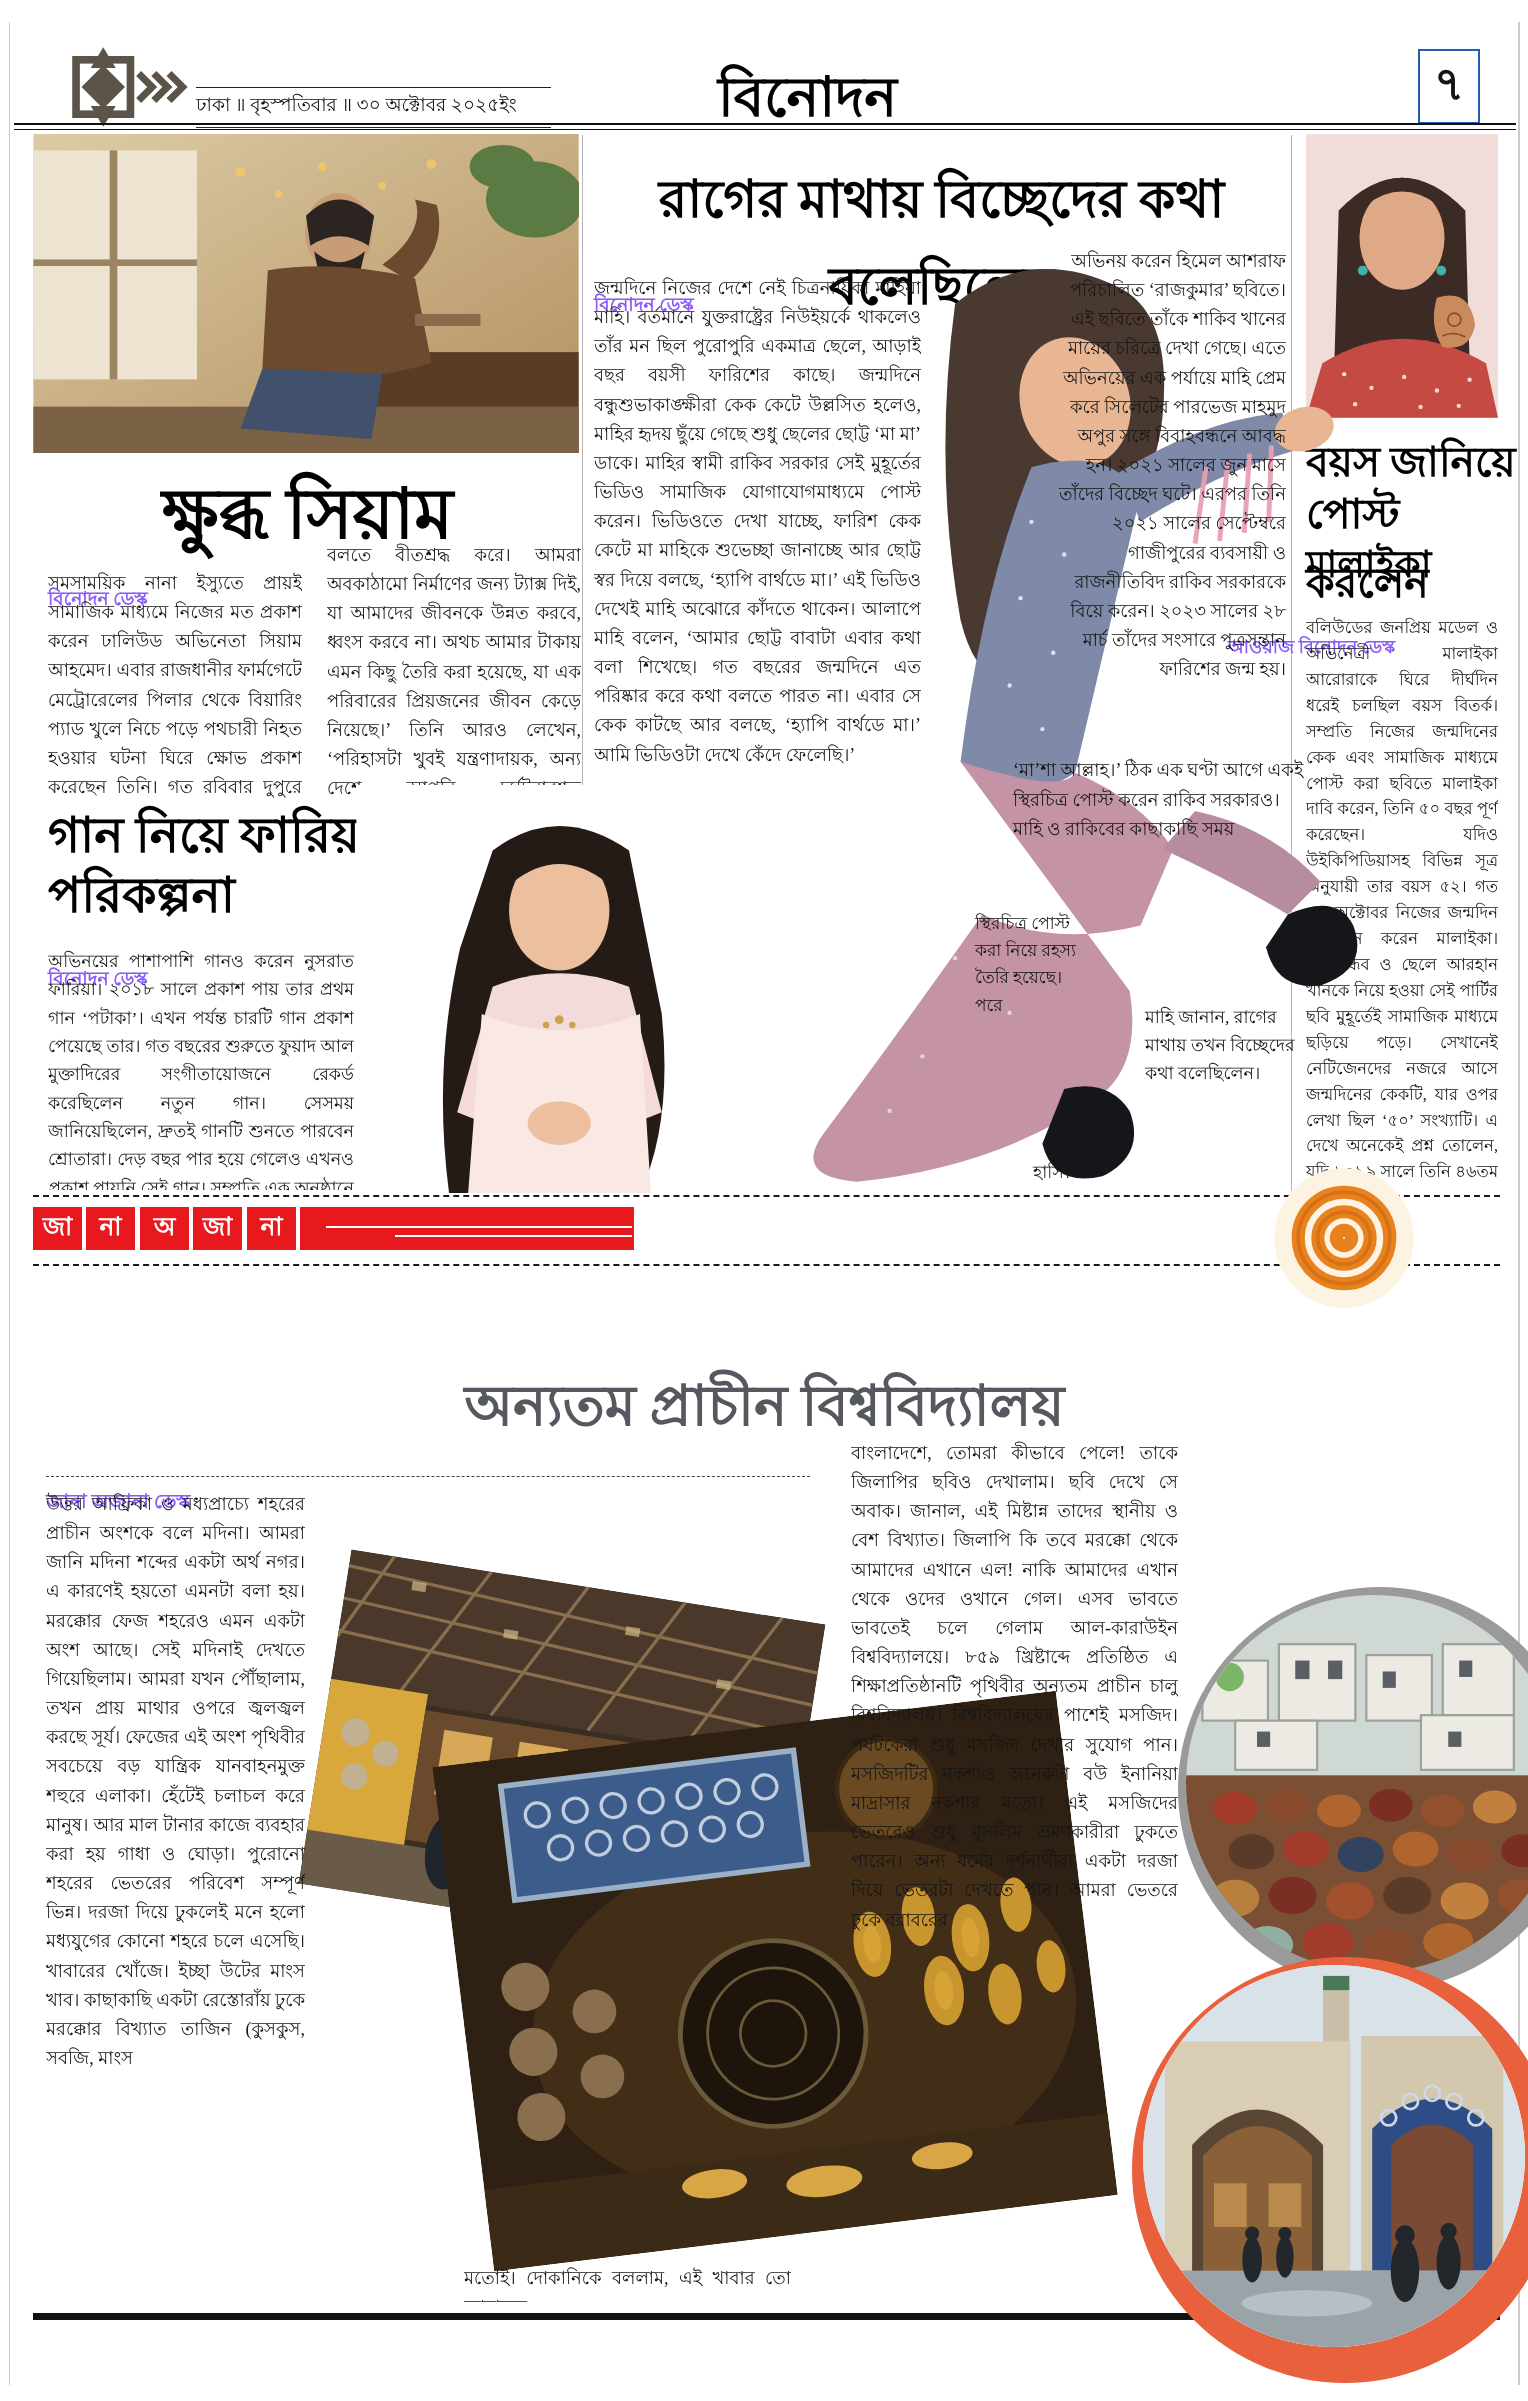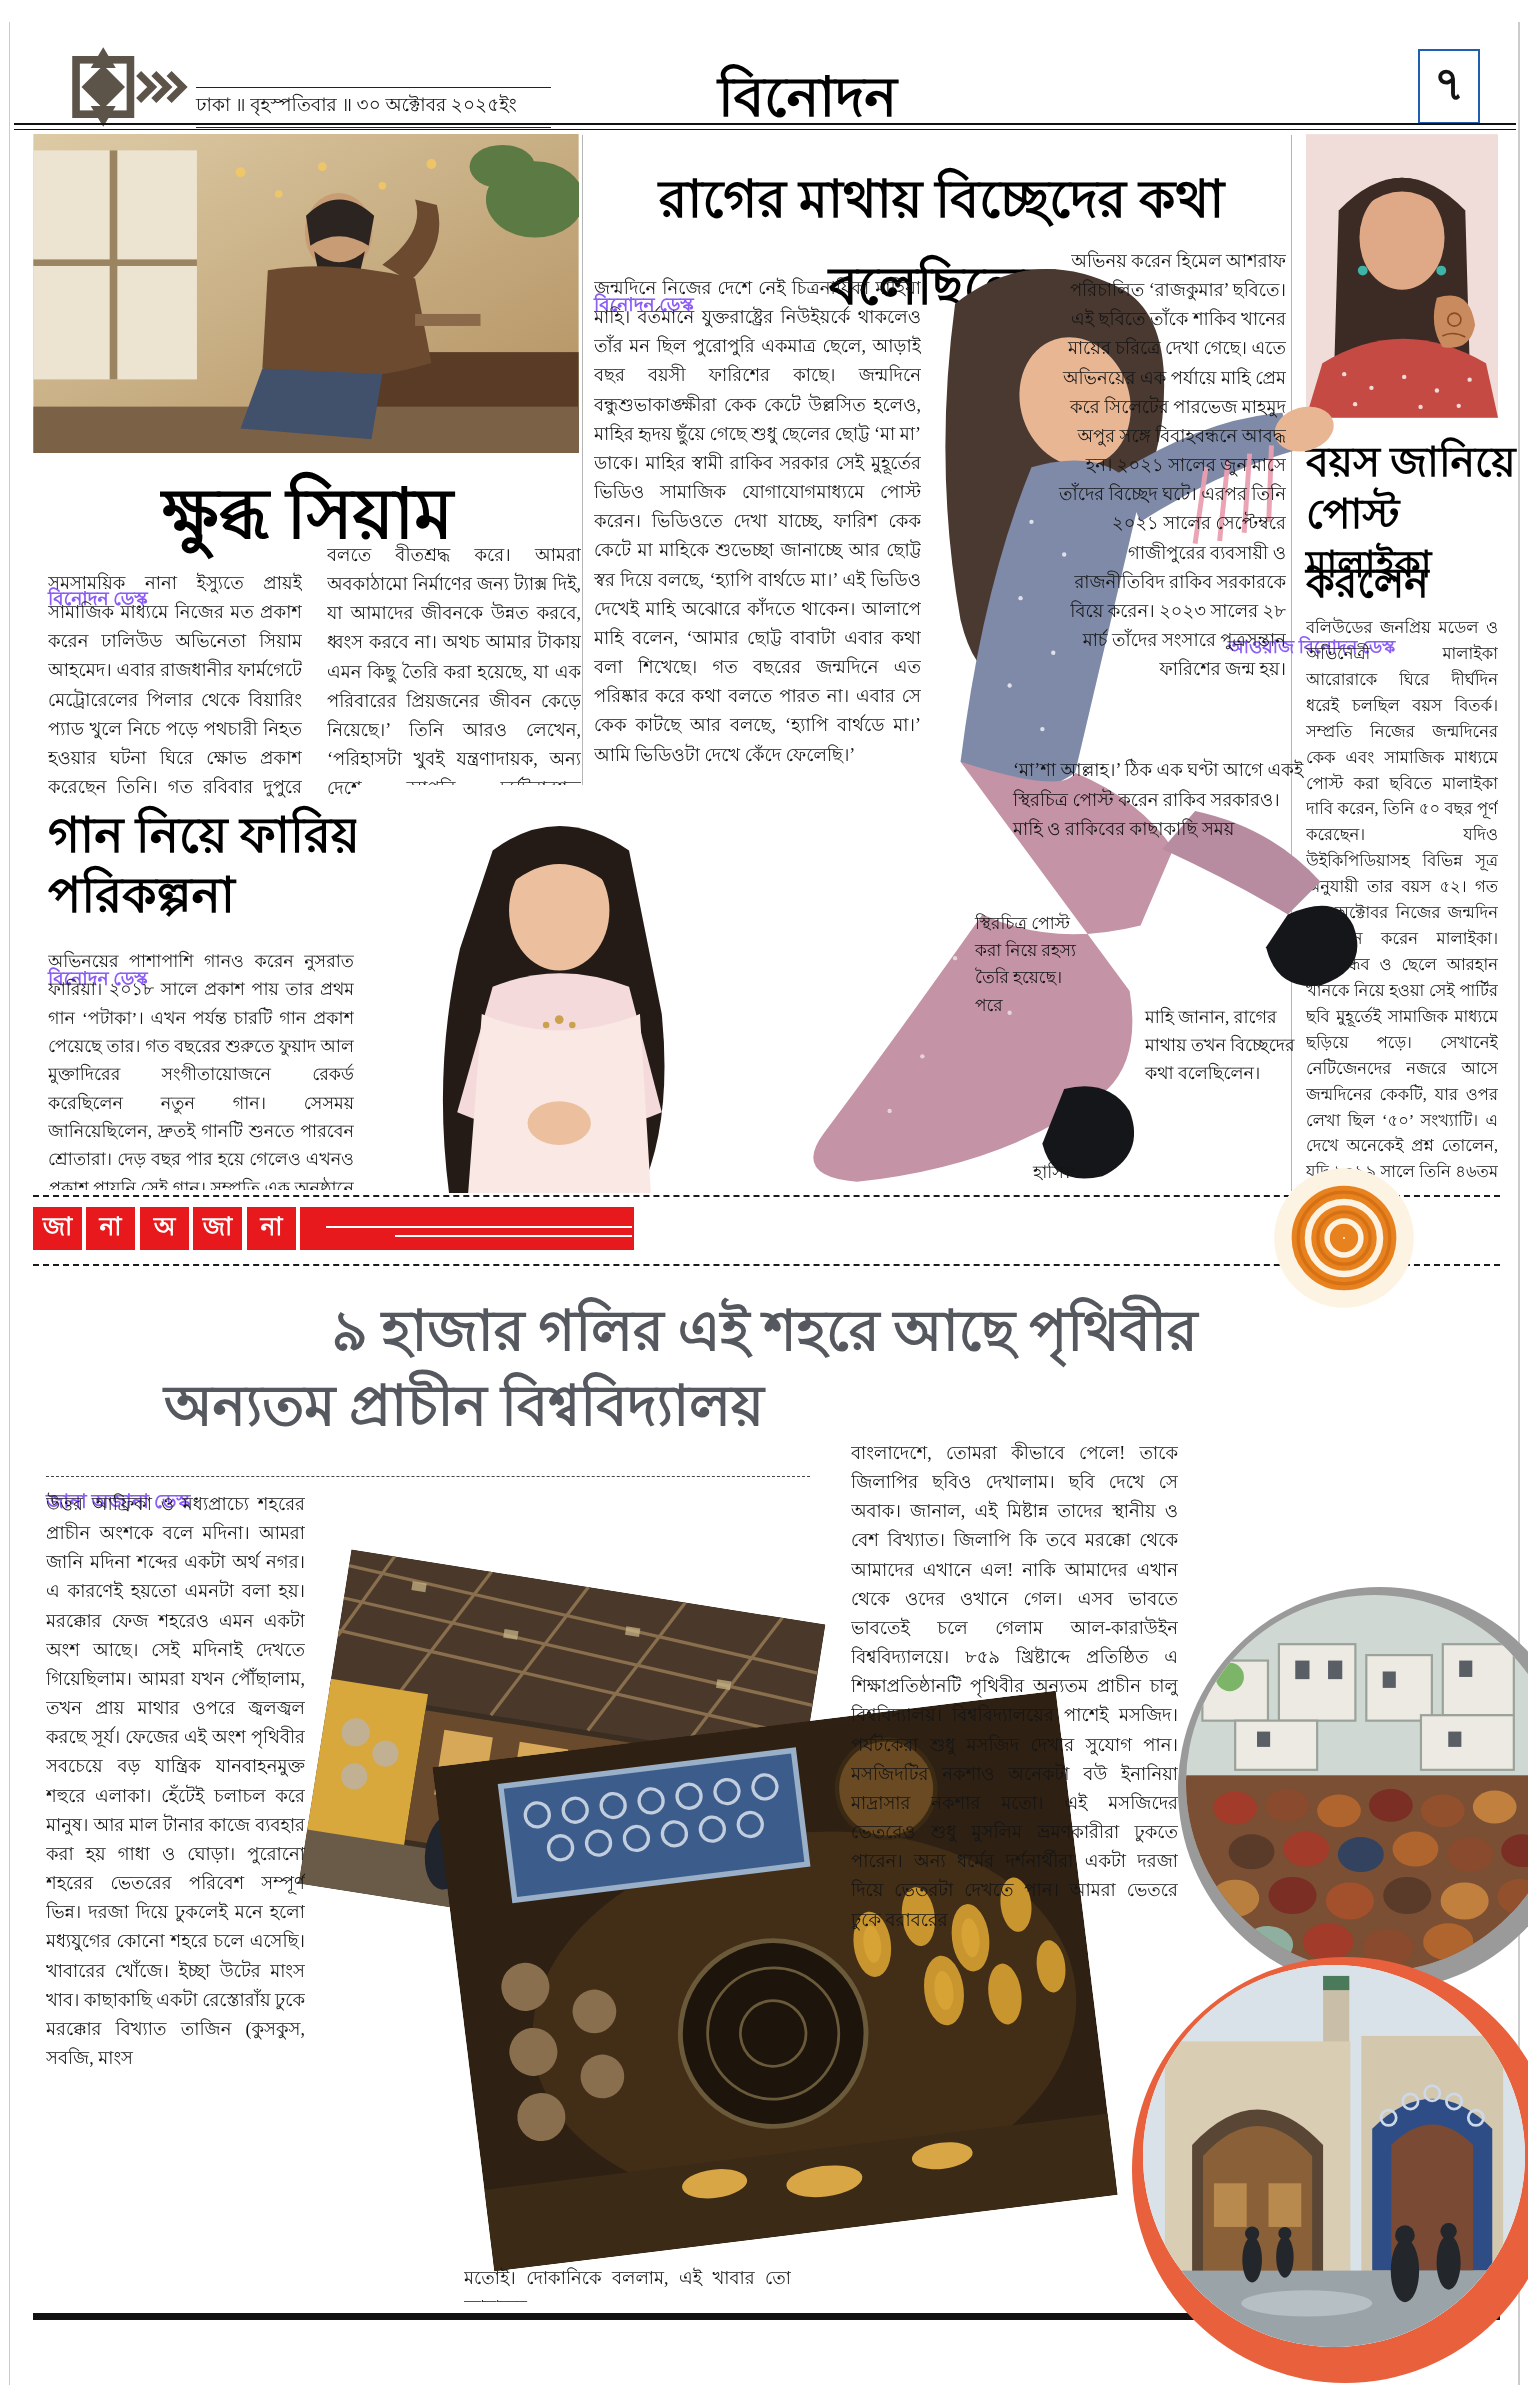--- a/index.html
+++ b/index.html
@@ -233,22 +233,21 @@
         <path d="M132 132 m-48 0 a48 48 0 1 1 96 0 a48 48 0 1 1 -96 0"></path>
         <circle cx="132" cy="132" r="14"></circle>
       </g>
       <g fill="none" stroke="#c9660f" stroke-width="6" opacity="0.6">
         <circle cx="132" cy="132" r="84"></circle>
           <circle cx="132" cy="132" r="48"></circle>
       </g>
     </svg>
   </div>
 
-  <div class="abs hl" style="left:164px;top:1288px;width:1201px;text-align:center;font-size:56px;color:#55585e;">৯ হাজার গলির এই শহরে আছে পৃথিবীর</div>
-  <div class="abs hl" style="left:164px;top:1363px;width:1201px;font-size:56px;color:#55585e;">অন্যতম প্রাচীন বিশ্ববিদ্যালয়</div>
+  <div class="abs hl" style="left:164px;top:1363px;width:1201px;text-align:center;font-size:56px;color:#55585e;">অন্যতম প্রাচীন বিশ্ববিদ্যালয়</div>
 
   <div class="abs byline" style="left:46px;top:1443px;font-size:19.6px;">জানা অজানা ডেস্ক</div>
   <div class="abs dashed-thin" style="left:46px;top:1476px;width:764px;"></div>
 
   <div class="abs jtext" style="left:46px;top:1490px;width:259px;height:816px;overflow:hidden;z-index:2;">উত্তর আফ্রিকা ও মধ্যপ্রাচ্যে শহরের প্রাচীন অংশকে বলে মদিনা। আমরা জানি মদিনা শব্দের একটা অর্থ নগর। এ কারণেই হয়তো এমনটা বলা হয়। মরক্কোর ফেজ শহরেও এমন একটা অংশ আছে। সেই মদিনাই দেখতে গিয়েছিলাম। আমরা যখন পৌঁছালাম, তখন প্রায় মাথার ওপরে জ্বলজ্বল করছে সূর্য। ফেজের এই অংশ পৃথিবীর সবচেয়ে বড় যান্ত্রিক যানবাহনমুক্ত শহুরে এলাকা। হেঁটেই চলাচল করে মানুষ। আর মাল টানার কাজে ব্যবহার করা হয় গাধা ও ঘোড়া। পুরোনো শহরের ভেতরের পরিবেশ সম্পূর্ণ ভিন্ন। দরজা দিয়ে ঢুকলেই মনে হলো মধ্যযুগের কোনো শহরে চলে এসেছি। খাবারের খোঁজে। ইচ্ছা উটের মাংস খাব। কাছাকাছি একটা রেস্তোরাঁয় ঢুকে মরক্কোর বিখ্যাত তাজিন (কুসকুস, সবজি, মাংস</div>
   <div class="abs jtext" style="left:464px;top:2264px;width:327px;height:38px;overflow:hidden;z-index:2;">মতোই। দোকানিকে বললাম, এই খাবার তো আমাদের</div>
   <div class="abs jtext" style="left:851px;top:1439px;width:327px;height:862px;overflow:hidden;z-index:2;">বাংলাদেশে, তোমরা কীভাবে পেলে! তাকে জিলাপির ছবিও দেখালাম। ছবি দেখে সে অবাক। জানাল, এই মিষ্টান্ন তাদের স্থানীয় ও বেশ বিখ্যাত। জিলাপি কি তবে মরক্কো থেকে আমাদের এখানে এল! নাকি আমাদের এখান থেকে ওদের ওখানে গেল। এসব ভাবতে ভাবতেই চলে গেলাম আল-কারাউইন বিশ্ববিদ্যালয়ে। ৮৫৯ খ্রিষ্টাব্দে প্রতিষ্ঠিত এ শিক্ষাপ্রতিষ্ঠানটি পৃথিবীর অন্যতম প্রাচীন চালু বিশ্ববিদ্যালয়। বিশ্ববিদ্যালয়ের পাশেই মসজিদ। পর্যটকেরা শুধু মসজিদ দেখার সুযোগ পান। মসজিদটির নকশাও অনেকটা বউ ইনানিয়া মাদ্রাসার নকশার মতো। এই মসজিদের ভেতরেও শুধু মুসলিম ভ্রমণকারীরা ঢুকতে পারেন। অন্য ধর্মের দর্শনার্থীরা একটা দরজা দিয়ে ভেতরটা দেখতে পান। আমরা ভেতরে ঢুকে বরাবরের</div>
 
   <div class="abs" style="left:322px;top:1585px;width:480px;height:338px;transform:rotate(9deg);z-index:1;">
     <svg width="480" height="338" viewBox="0 0 880 620">

